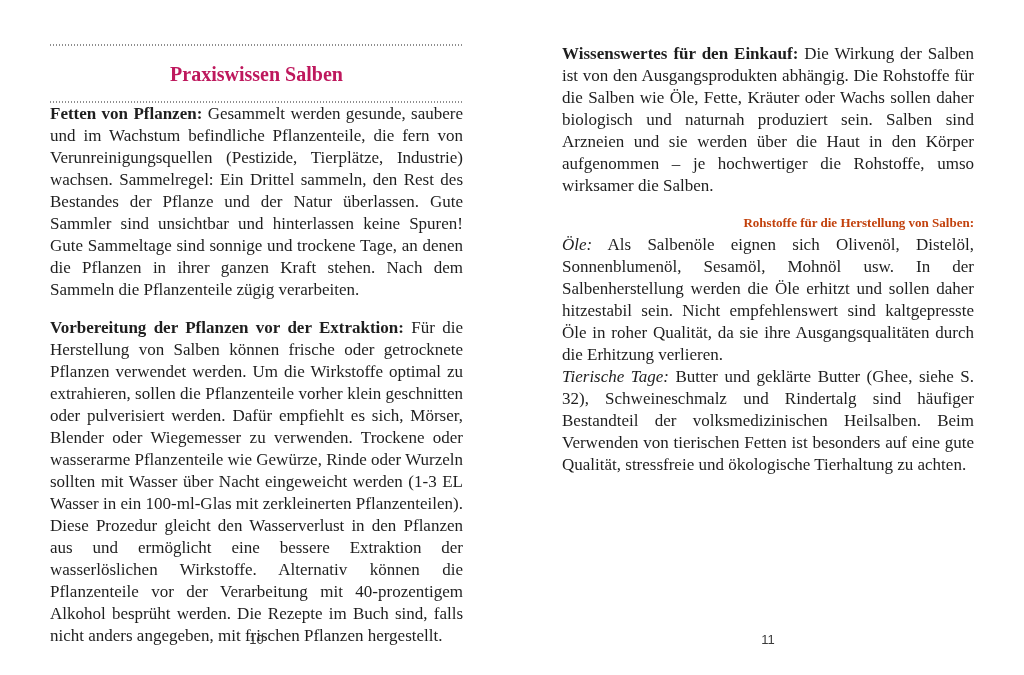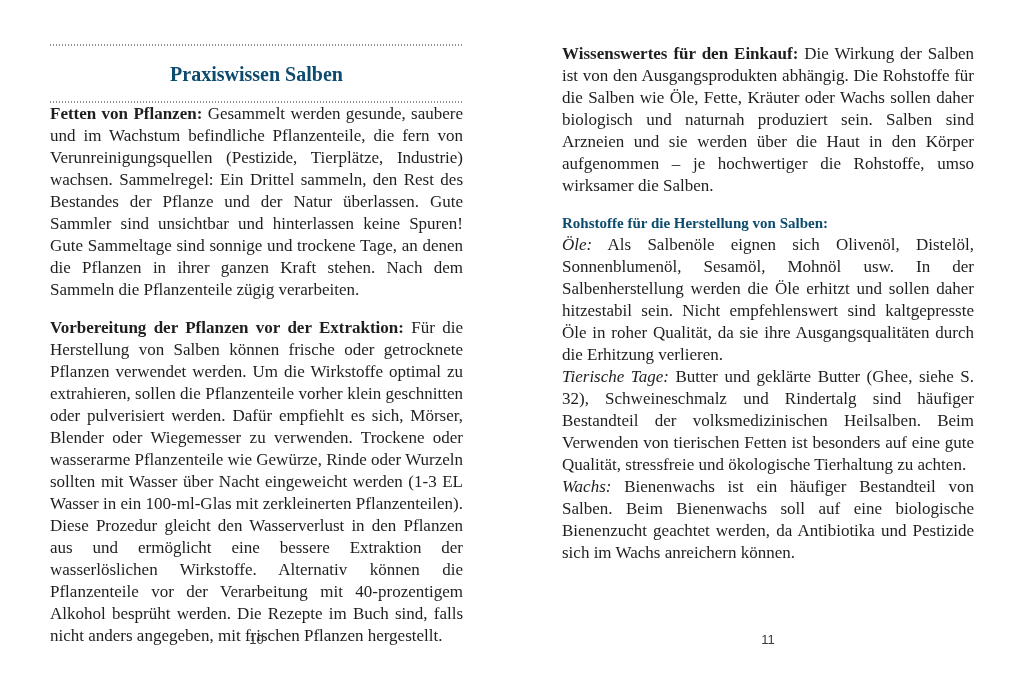--- a/index.html
+++ b/index.html
@@ -30,45 +30,46 @@
   }
   .rule-top { margin-top: 44px; }
 
   .title {
     margin: 0;
     padding: 16px 0 14px 0;
     text-align: center;
     font-size: 20px;
     font-weight: bold;
     line-height: 25px;
-    color: #0c4a6e;
+    color: #be185d;
   }
 
   .body-start { margin-top: 7px; }
   .page-right .body-start { margin-top: 0; }
   .page-right .column { padding-top: 43px; }
 
   p.para {
     margin: 0;
     font-size: 17px;
     line-height: 22px;
     text-align: justify;
     color: #1e1e1e;
   }
   p.para + p.para.spaced { margin-top: 16px; }
 
   .lead-bold   { font-weight: bold; font-style: normal; }
   .lead-italic { font-style: italic; font-weight: normal; }
 
   h2.subhead {
     margin: 15px 0 0 0;
-    font-size: 15px;
+    font-size: 13px;
     line-height: 22px;
     font-weight: bold;
-    color: #0c4a6e;
+    color: #c2410c;
+    text-align: right;
   }
 
   .folio {
     position: absolute;
     top: 632px;
     left: 0;
     width: 100%;
     text-align: center;
     font-family: "Liberation Sans", "DejaVu Sans", sans-serif;
     font-size: 13px;
@@ -99,17 +100,15 @@
       <span>Die Wirkung der Salben ist von den Ausgangsprodukten abhängig. Die Rohstoffe für die Salben wie Öle, Fette, Kräuter oder Wachs sollen daher biologisch und naturnah produziert sein. Salben sind Arzneien und sie werden über die Haut in den Körper aufgenommen – je hochwertiger die Rohstoffe, umso wirksamer die Salben.</span></p>
 
     <h2 class="subhead">Rohstoffe für die Herstellung von Salben:</h2>
 
     <p class="para"><em class="lead-italic">Öle:</em>
       <span>Als Salbenöle eignen sich Olivenöl, Distelöl, Sonnenblumenöl, Sesamöl, Mohnöl usw. In der Salbenherstellung werden die Öle erhitzt und sollen daher hitzestabil sein. Nicht empfehlenswert sind kaltgepresste Öle in roher Qualität, da sie ihre Ausgangsqualitäten durch die Erhitzung verlieren.</span></p>
 
     <p class="para"><em class="lead-italic">Tierische Tage:</em>
       <span>Butter und geklärte Butter (Ghee, siehe S. 32), Schweineschmalz und Rindertalg sind häufiger Bestandteil der volksmedizinischen Heilsalben. Beim Verwenden von tierischen Fetten ist besonders auf eine gute Qualität, stressfreie und ökologische Tierhaltung zu achten.</span></p>
 
-    <p class="para"><em class="lead-italic">Wachs:</em>
-      <span>Bienenwachs ist ein häufiger Bestandteil von Salben. Beim Bienenwachs soll auf eine biologische Bienenzucht geachtet werden, da Antibiotika und Pestizide sich im Wachs anreichern können.</span></p>
   </div>
   <div class="folio">11</div>
 </div>
 
 </body></html>

